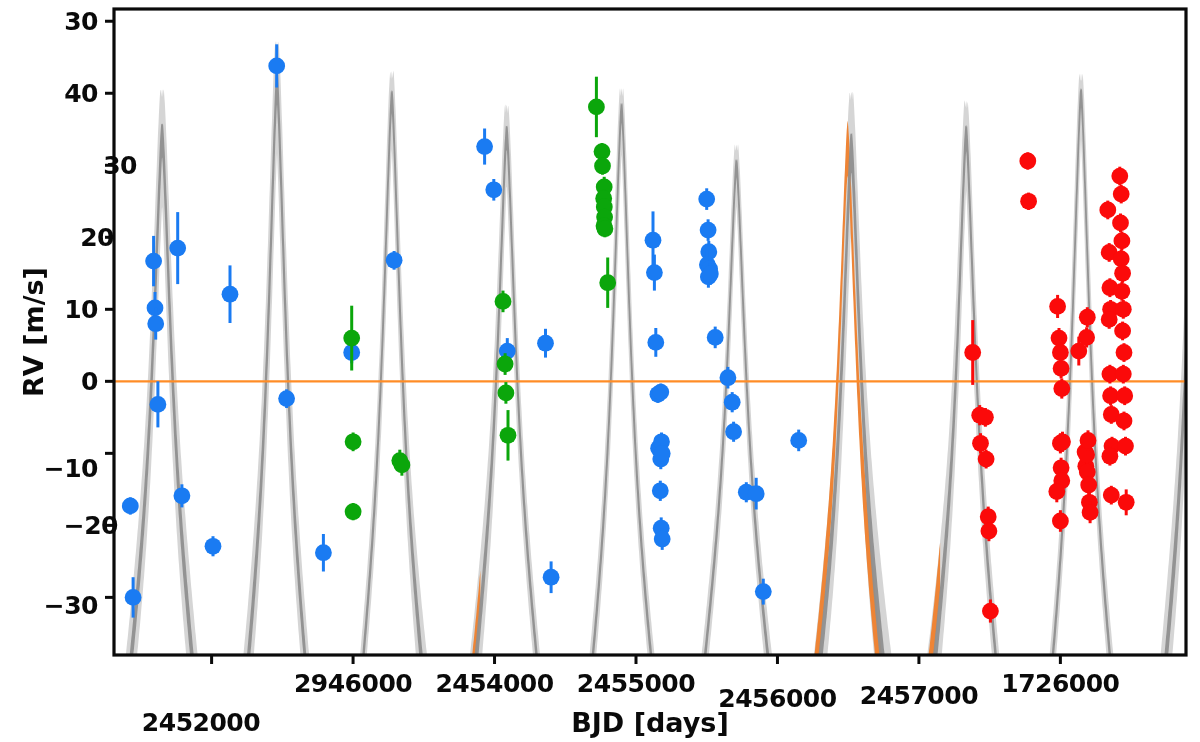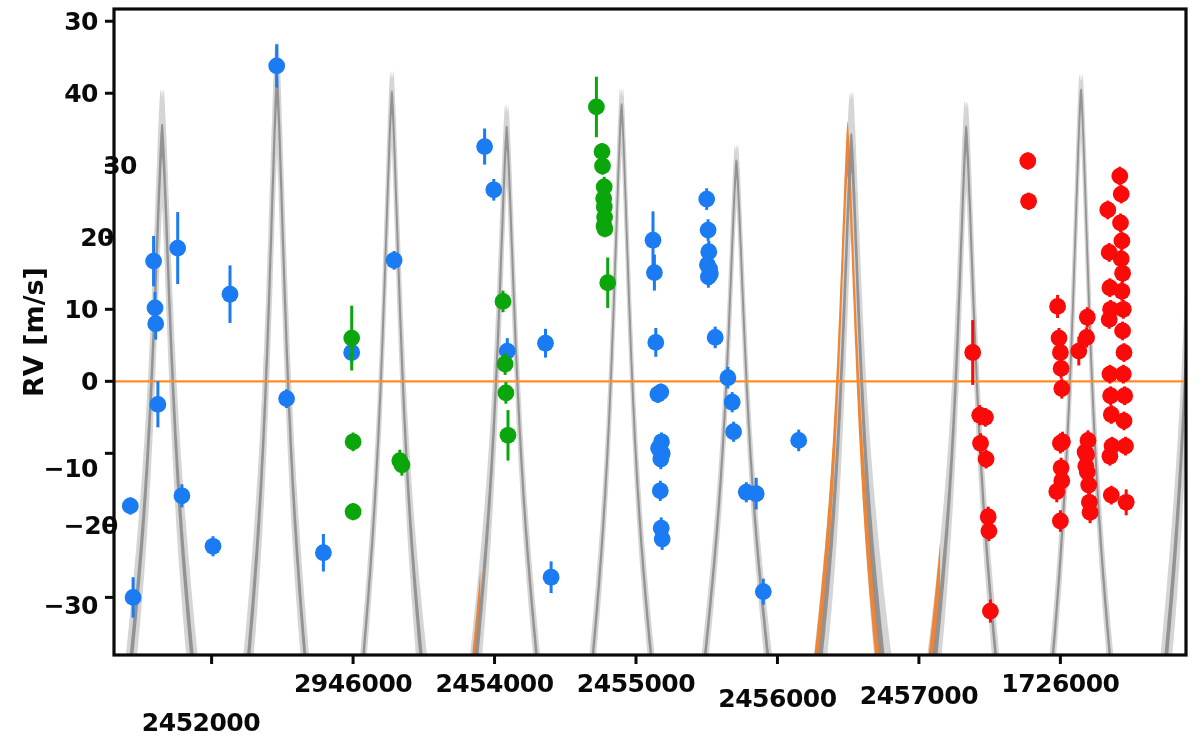--- a/index.html
+++ b/index.html
@@ -323,14 +323,15 @@
       <div class="ticklbl" style="left: 98px; top: 605px; transform: translate(-100%, -50%);">−30</div>
       <div class="ticklbl" style="left: 110px; top: 525.368px; transform: translate(-100%, -50%); margin-left: 8px;">−20</div>
       <div class="ticklbl" style="left: 98px; top: 468px; transform: translate(-100%, -50%);">−10</div>
       <div class="ticklbl" style="left: 98px; top: 381.332px; transform: translate(-100%, -50%);">0</div>
       <div class="ticklbl" style="left: 98px; top: 309.314px; transform: translate(-100%, -50%);">10</div>
       <div class="ticklbl" style="left: 114px; top: 237.297px; transform: translate(-100%, -50%);">20</div>
       <div class="ticklbl" style="left: 98px; top: 165.279px; transform: translate(-100%, -50%); margin-left: 39px;">30</div>
       <div class="ticklbl" style="left: 98px; top: 93.2609px; transform: translate(-100%, -50%);">40</div>
       <div class="ticklbl" style="left: 98px; top: 21.243px; transform: translate(-100%, -50%);">30</div>
     </div>
+  <div class="xlbl" id="xaxis-title" style="left: 650px; top: 707px; transform: translateX(-50%);">BJD [days]</div>
   <div class="ylbl" id="yaxis-title" style="left: 18px; top: 332px; transform: rotate(-90deg) translate(-50%, 0px);">RV [m/s]</div>
 </div>
 
 </body></html>

